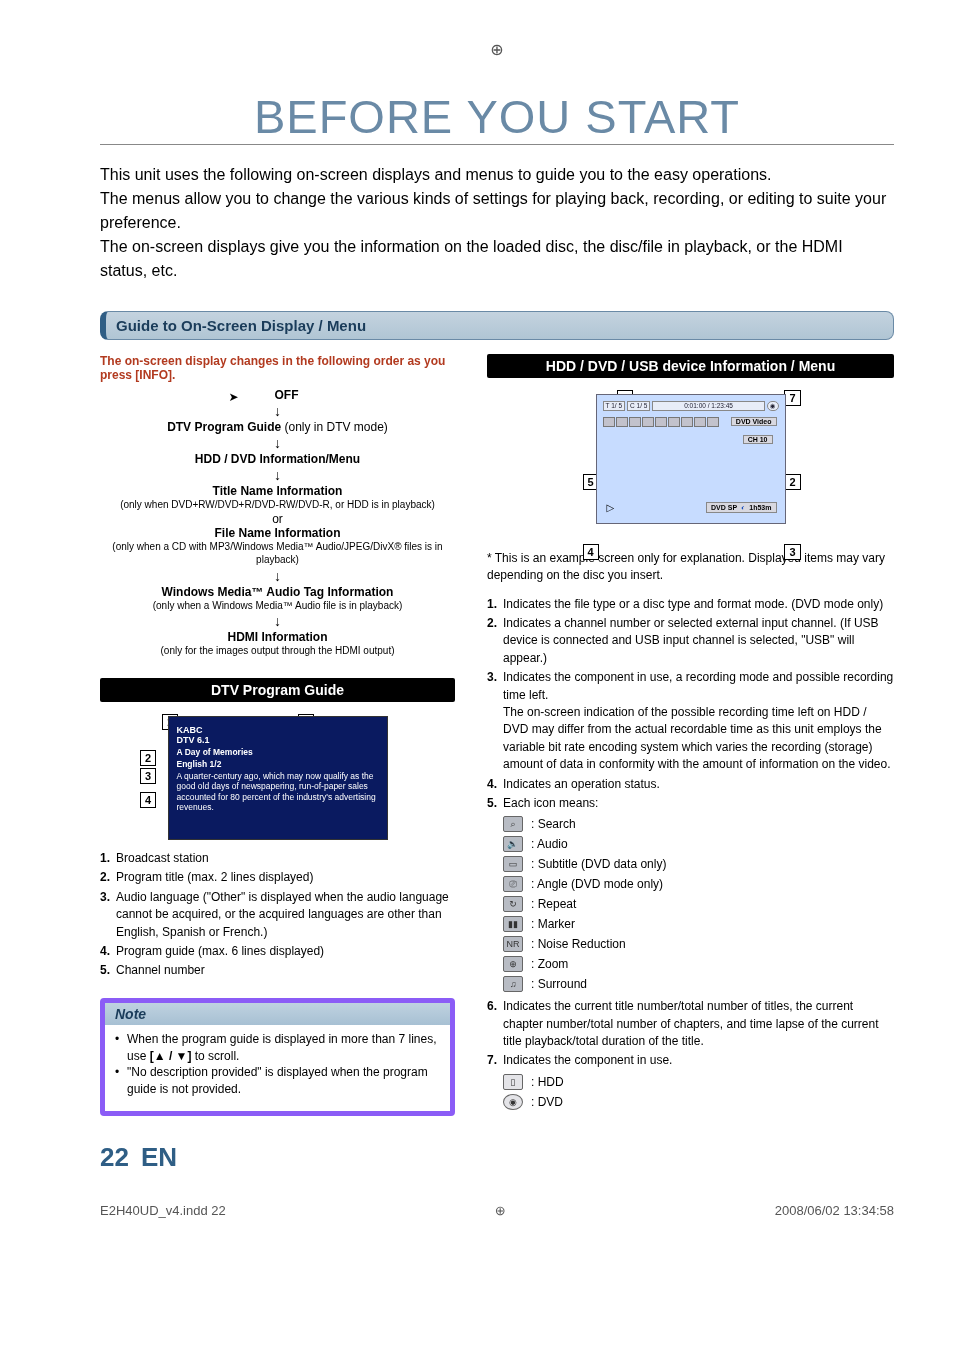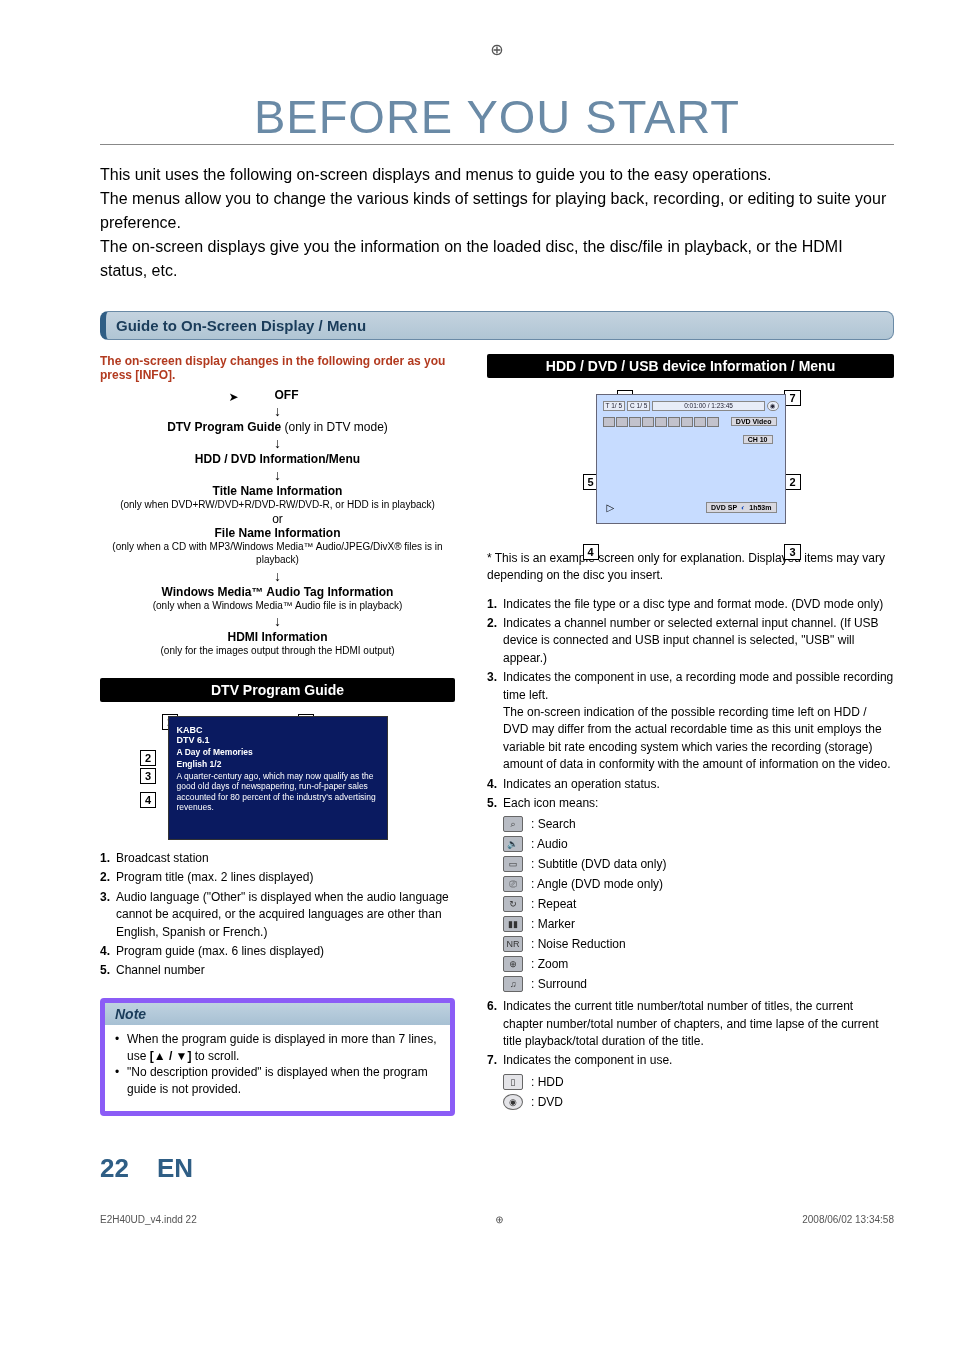--- a/index.html
+++ b/index.html
@@ -104,24 +104,24 @@
   .osd-top { position:absolute; top:6px; left:6px; right:6px; display:flex; gap:2px; }
   .osd-chip { background:#e8edf8; border:1px solid #888; color:#223; padding:0 2px; font-size:6.5px; white-space:nowrap; }
   .osd-icons { position:absolute; top:22px; left:6px; display:flex; gap:1px; }
   .osd-icons .ic { width:12px; height:10px; background:#c2c2cc; border:1px solid #777; }
   .osd-badge { position:absolute; right:8px; top:22px; background:#d8d8e0; border:1px solid #888; padding:0 4px; font-size:7px; font-weight:bold; }
   .osd-ch { position:absolute; right:12px; top:40px; background:#d8d8e0; border:1px solid #888; padding:0 4px; font-size:7px; font-weight:bold; }
   .osd-play { position:absolute; left:10px; bottom:10px; font-size:10px; }
   .osd-rec { position:absolute; right:8px; bottom:10px; background:#d8d8e0; border:1px solid #888; padding:1px 4px; font-size:7px; font-weight:bold; display:flex; gap:4px; align-items:center; }
   .ic-row { display:flex; align-items:center; gap:8px; margin:4px 0 4px 16px; font-size:12px; }
   .ic-box { width:20px; height:16px; background:#b8bcc4; border:1px solid #666; border-radius:2px; flex-shrink:0; display:flex; align-items:center; justify-content:center; font-size:9px; color:#333; }
-  .footer { margin-top: 37px; display: flex; align-items: baseline; gap: 28px; }
+  .footer { margin-top: 26px; display: flex; align-items: baseline; gap: 12px; }
   .footer .pg { color:#2f5e85; font-size:26px; font-weight:bold; }
   .footer .en { color:#2f5e85; font-size:26px; font-weight:bold; }
-  .print-foot { display:flex; justify-content:space-between; font-size:10px; color:#555; margin-top:30px; }
+  .print-foot { display:flex; justify-content:space-between; font-size:13px; color:#555; margin-top:30px; }
   .off-row { display:flex; align-items:center; justify-content:center; gap:8px; position:relative; }
 </style>
 </head>
 <body>
 
 <div class="reg-mark">⊕</div>
 
 <h1>BEFORE YOU START</h1>
 <div class="hr-line"></div>
 

